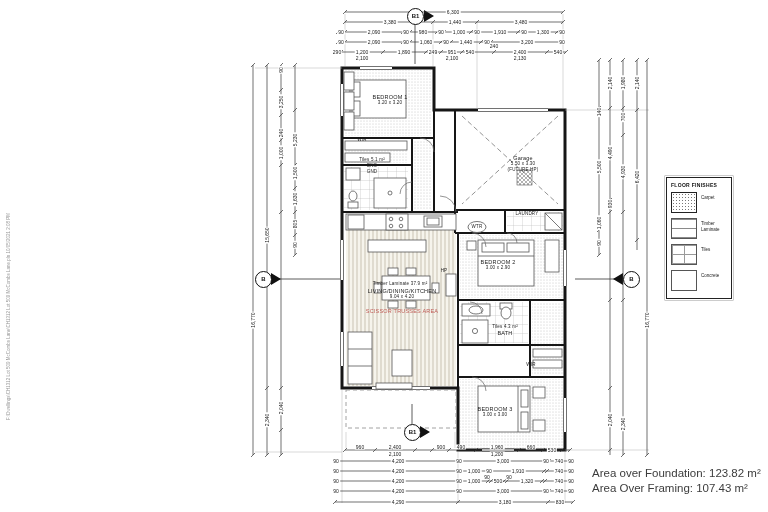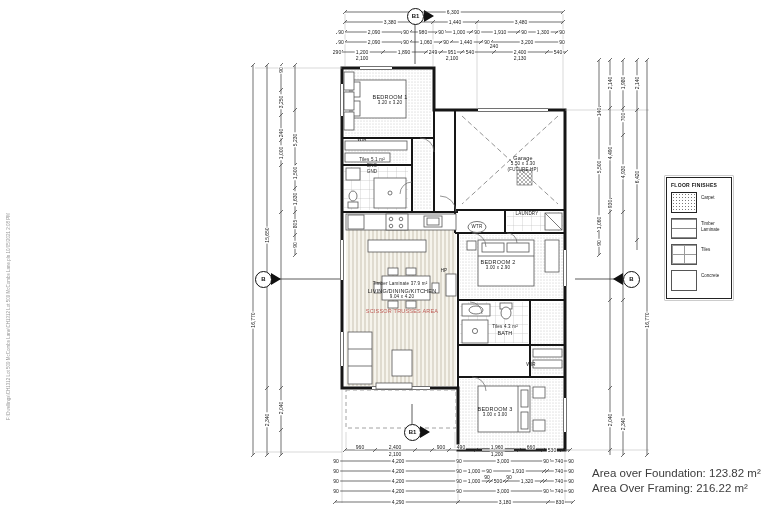--- a/index.html
+++ b/index.html
@@ -477,17 +477,17 @@
       <div class="legend-label">Tiles</div>
     </div>
     <div class="legend-item">
       <div class="swatch"></div>
       <div class="legend-label">Concrete</div>
     </div>
   </div>
 
   <div class="areas">
     <div>Area over Foundation: 123.82 m²</div>
-    <div>Area Over Framing: 216.22 m²</div>
+    <div>Area Over Framing: 107.43 m²</div>
   </div>
 
   <div class="filepath">F:\Dwellings\CH1312 Lot 509 McCombs Lane\CH1312 Lot 509 McCombs Lane.pln 10/05/2021 2:08 PM</div>
 </div>
 
 </body></html>

